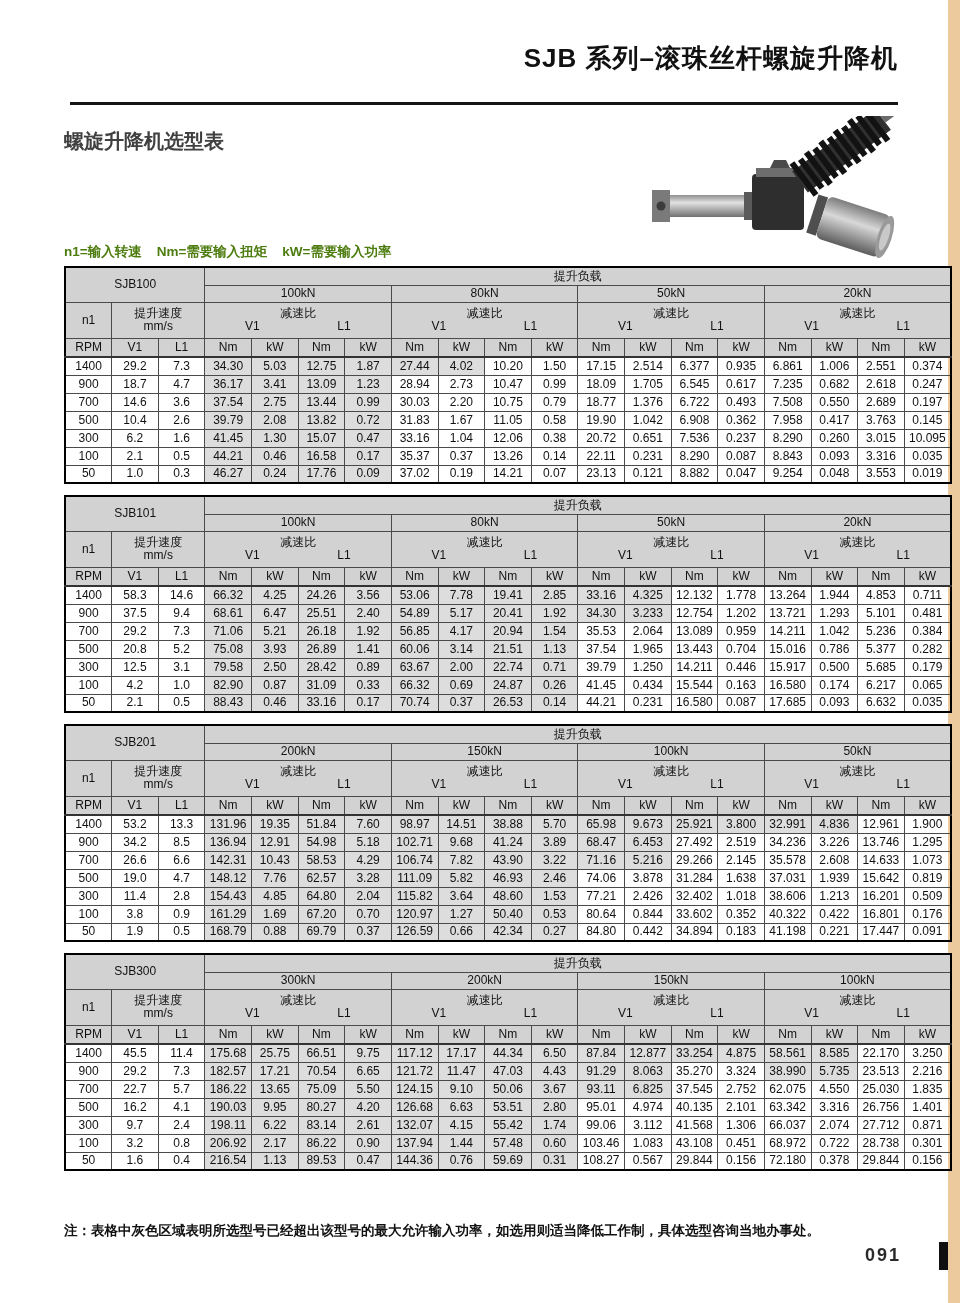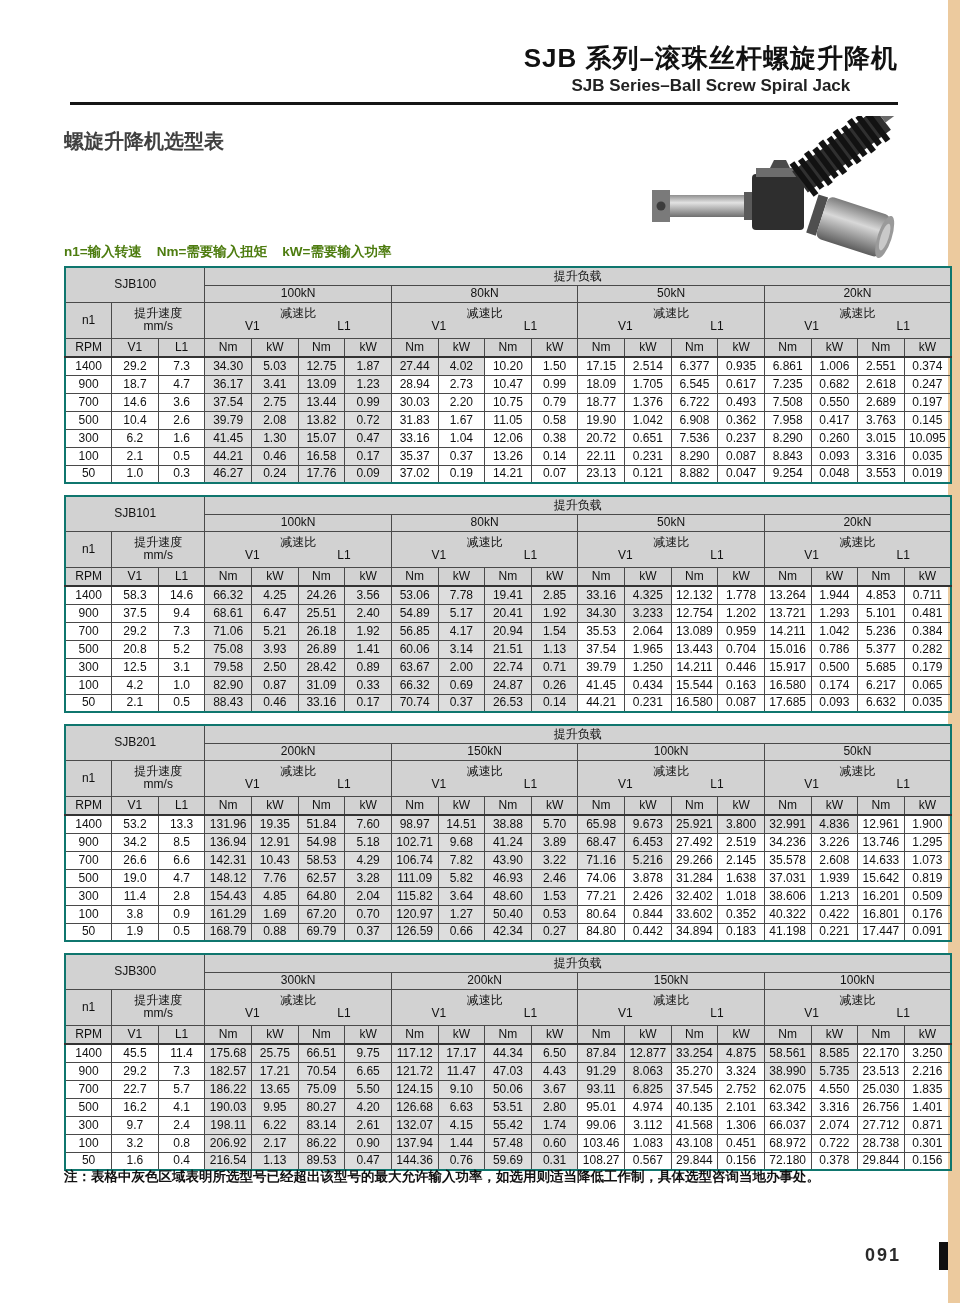--- a/index.html
+++ b/index.html
@@ -12,32 +12,32 @@
   .edge-strip{position:absolute;top:0;right:0;width:12px;height:100%;background:#ecca9e}
 
   
   .page-header{position:absolute;top:44px;right:62px;text-align:center;line-height:1.15}
   .title-zh{font-size:26px;font-weight:bold;letter-spacing:1px;color:#111}
   .title-en{font-size:17px;font-weight:bold;color:#222;margin-top:2px}
   .title-rule{position:absolute;left:70px;right:62px;top:102px;height:3px;background:#151515}
 
   .section-title{position:absolute;left:64px;top:128px;font-size:20px;font-weight:bold;color:#404040}
   .legend{position:absolute;left:64px;top:243px;font-size:13.5px;font-weight:600;color:#4d7c0f;white-space:pre}
-  .note{position:absolute;left:64px;top:1168px;width:880px;font-size:13.5px;font-weight:600;color:#111}
+  .note{position:absolute;left:64px;top:1222px;width:880px;font-size:13.5px;font-weight:600;color:#111}
 
   
   .pagenum{position:absolute;top:1245px;right:59px;font-size:18px;font-weight:bold;letter-spacing:2px;color:#2a2a2a}
   .pagebar{position:absolute;top:1242px;right:12px;width:9px;height:28px;background:#101010}
 
   
   .product{position:absolute;left:650px;top:116px;width:270px;height:150px}
 
   
   .tables-wrap{position:absolute;left:64px;top:266px;width:892px}
-  table.spec{border-collapse:collapse;table-layout:fixed;width:888px;border:2px solid #0f766e;margin-bottom:11px}
+  table.spec{border-collapse:collapse;table-layout:fixed;width:888px;border:2px solid #000000;margin-bottom:11px}
   table.spec td{
     border:1px solid #4a4a4a;text-align:center;vertical-align:middle;
     font-size:12px;line-height:1.05;padding:0 1px;white-space:nowrap;overflow:hidden;color:#111;
   }
   tr.hr1{height:18px}
   tr.hr2{height:17px}
   tr.hr3{height:36px}
   tr.hr4{height:19px}
   tr.dr{height:18px}
   td.hdr{background:#d2d2d2;font-size:12.5px}
@@ -47,21 +47,20 @@
   .spec .vl{display:flex;width:100%}
   .spec .vl span{flex:1;text-align:center}
 </style>
 </head>
 <body>
 
 <div class="edge-strip"></div>
 
 <div class="page-header">
   <div class="title-zh">SJB 系列–滚珠丝杆螺旋升降机</div>
-  <div class="title-en">SJB Series–Ball Screw Spiral Jack</div>
 </div>
 <div class="title-rule"></div>
 
 <div class="section-title">螺旋升降机选型表</div>
 
 <svg class="product" viewBox="0 0 270 150" aria-hidden="true">
   <defs>
     <linearGradient id="gTube" x1="0" y1="0" x2="0" y2="1">
       <stop offset="0" stop-color="#8f8f8f"></stop>
         <stop offset="0.35" stop-color="#e2e2e2"></stop>

